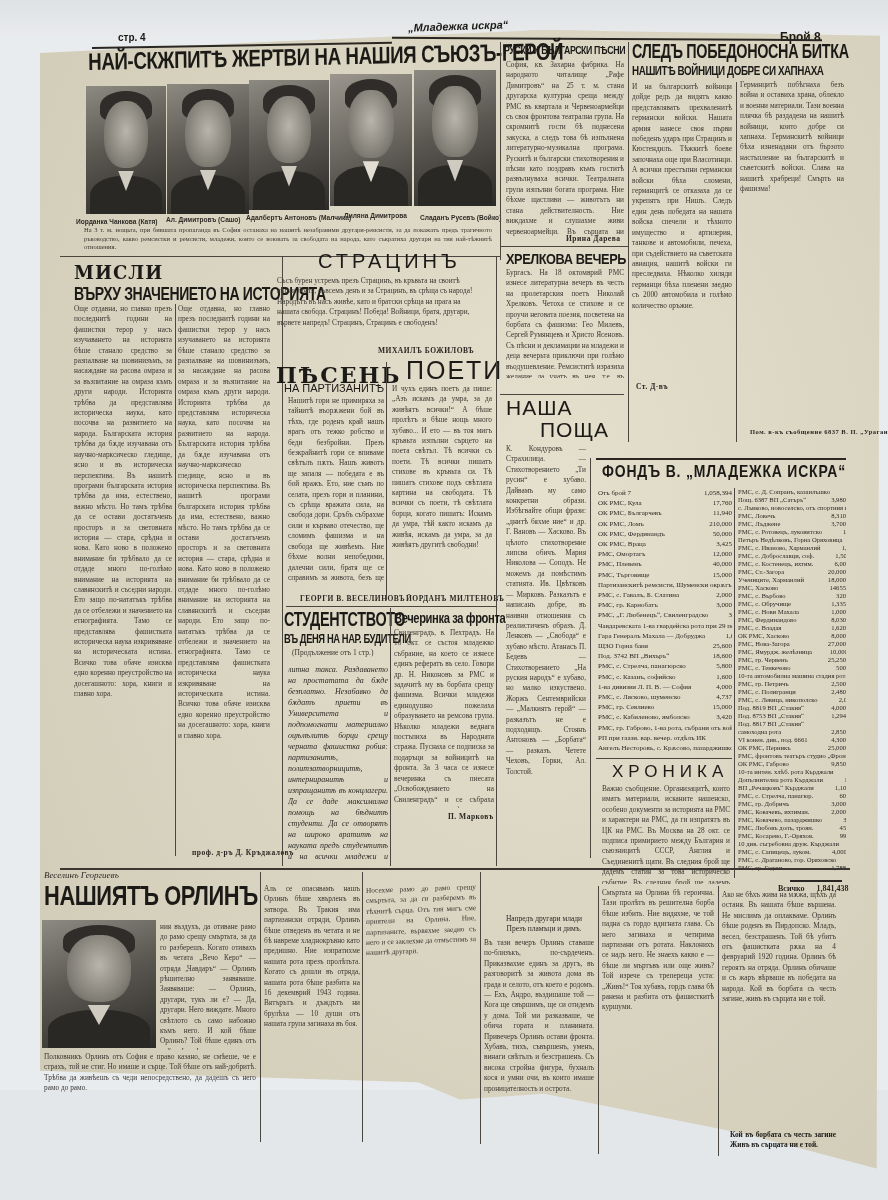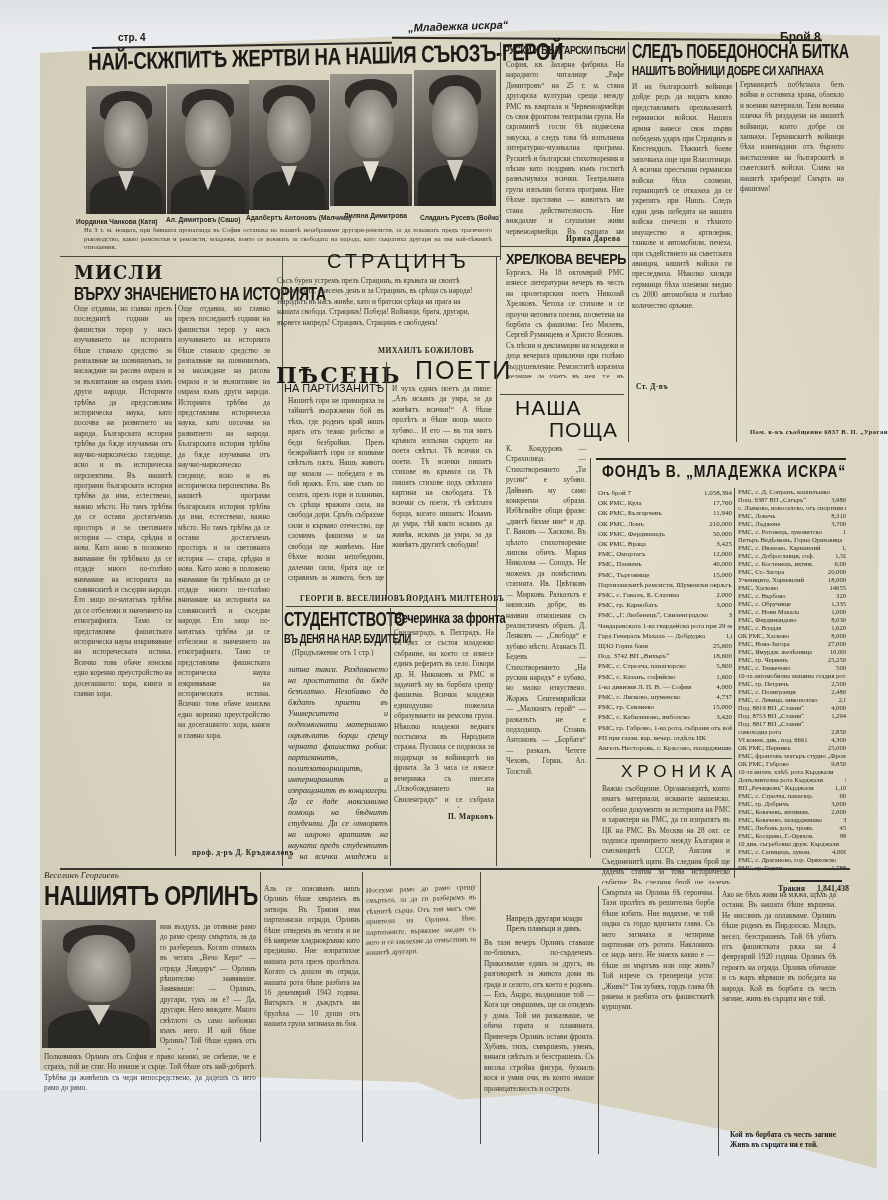--- a/index.html
+++ b/index.html
@@ -12,21 +12,21 @@
     background: #dcd6c1;
     clip-path: polygon(0 2%, 28% 1%, 60% 0%, 100% 0.5%, 99.6% 99%, 84% 96%, 60% 92.5%, 50% 93%, 45% 91.5%, 0 90.5%);
     box-shadow: 0 0 6px rgba(0,0,0,.2);
   }
   .paper-inner { position: absolute; inset: 0; background: radial-gradient(ellipse at 60% 40%, rgba(255,255,240,.25), rgba(0,0,0,.06)); }
   .abs { position: absolute; }
   .ink { color: #1c1a17; }
   .mast { font-family: "Liberation Sans", sans-serif; font-weight: 700; font-size: 12px; }
   .rule { position: absolute; background: #2a2723; }
   .head-cond { font-family: "Liberation Sans", sans-serif; font-weight: 700; transform-origin: left top; letter-spacing: -0.5px; }
-  .head-wide { font-family: "Liberation Sans", sans-serif; font-weight: 400; letter-spacing: 4px; margin-left: 9px; }
+  .head-wide { font-family: "Liberation Sans", sans-serif; font-weight: 400; letter-spacing: 4px; }
   .slab { font-family: "DejaVu Serif", serif; font-weight: 700; }
   .col-text {
     position: absolute; font-size: 7.3px; line-height: 10.4px; color: #3a3630;
     text-align: justify; overflow: hidden; font-family: "Liberation Serif", serif;
   }
   .col-text.italic { font-style: italic; color: #2c2924; }
   .vline { position: absolute; width: 1px; background: #4a4640; }
   .hline { position: absolute; height: 1px; background: #4a4640; }
   .photo { position: absolute; background: linear-gradient(160deg, #8d8a82 0%, #5b5852 45%, #2d2b28 100%); overflow: hidden; }
   .photo .face { position: absolute; left: 22%; top: 12%; width: 56%; height: 52%; border-radius: 45% 45% 42% 42%; background: radial-gradient(ellipse at 50% 45%, #b9b5ab, #7d7a72 70%, #4d4a45); }
@@ -439,21 +439,21 @@
       <span>РМС, с. Драганово, гор. Оряховско</span>
       <span class="v">1500</span>
     </div>
   <div class="fund-row">
       <span>РМС, гр. Годечъ</span>
       <span class="v">1,788</span>
     </div>
 </div>
 <div class="hline" style="left:790px; top:880px; width:52px; height:2px; background:#2a2723;"></div>
 <div class="abs" style="left:778px; top:884px; font-size:8px; font-weight:700; color:#2a2723; font-family:'Liberation Serif', serif;">
-  <span>Тракия</span>
+  <span>Всичко</span>
   <span style="margin-left:10px;">1,841,438</span>
 </div>
 
 <div class="hline" style="left:596px; top:758px; width:136px;"></div>
 <div class="abs head-wide ink" style="left:612px; top:762px; font-size:17px; letter-spacing:5px;">ХРОНИКА</div>
 <div class="col-text" style="left:602px; top:784px; width:128px; height:100px;">Важно съобщение. Организацитѣ, които иматъ материали, исканите нашенско, особено документи за историята на РМС и характери на РМС, да ги изпратятъ въ ЦК на РМС. Въ Москва на 28 окт. се подписа примирието между България и съюзницитѣ СССР, Англия и Съединенитѣ щати. Въ следния брой ще дадемъ статия за това историческо събитие. Въ следния брой ще дадемъ фотографиятѣ очерци за загиналия на фронта поднцъ. С. Халачевъ.</div>
 
 <div class="hline" style="left:286px; top:606px; width:210px;"></div>
 <div class="abs head-cond ink" style="left:284px; top:608px; font-size:20px; transform:scaleX(0.72); white-space:nowrap;">СТУДЕНТСТВОТО</div>
 <div class="abs head-cond ink" style="left:284px; top:632px; font-size:12px; transform:scaleX(0.78); white-space:nowrap;">ВЪ ДЕНЯ НА НАР. БУДИТЕЛИ</div>

